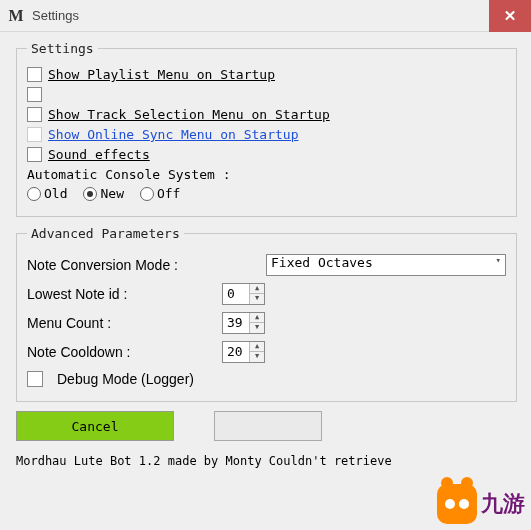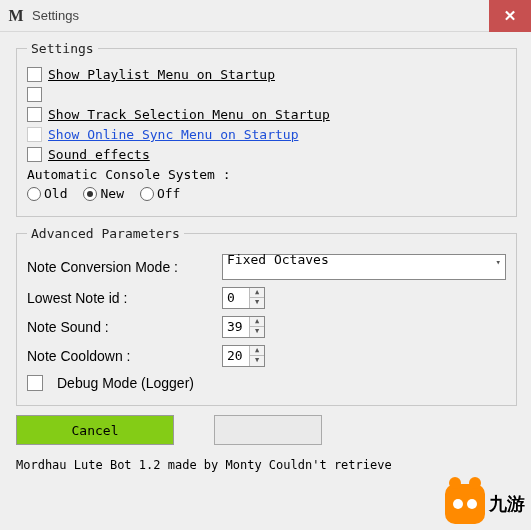--- a/index.html
+++ b/index.html
@@ -94,24 +94,25 @@
       width: 195px;
       font-family: Arial, sans-serif;
       font-size: 14px;
     }
     .combo {
       flex: 1;
       border: 1px solid #888;
       background: #fff;
       height: 22px;
       display: flex;
-      align-items: flex-end;
-      padding: 12px 4px;
+      align-items: flex-start;
+      padding: 0 4px;
       font-family: "SimSun", monospace;
       position: relative;
+      margin-left: 44px;
     }
     .combo .arrow {
       position: absolute;
       right: 4px;
       font-size: 9px;
       color: #555;
     }
     .spinner {
       display: inline-flex;
       border: 1px solid #888;
@@ -201,23 +202,23 @@
     .wm-ears {
       position: absolute;
       top: -7px; left: 4px;
       width: 12px; height: 12px;
       background: #ff8a00;
       border-radius: 50%;
       box-shadow: 20px 0 0 #ff8a00;
     }
     .wm-text {
       font-family: Liberation Mono, monospace;
-      font-size: 18px;
+      font-size: 22px;
       font-weight: bold;
-      color: #000000;
+      color: #701a75;
       text-shadow: 0 0 2px #fff, 0 0 2px #fff;
     }
   </style>
 </head>
 <body>
 
 <div class="titlebar">
   <div class="icon-m">M</div>
   <div class="title">Settings</div>
   <div class="closebtn">
@@ -282,21 +283,21 @@
       <div class="spinner">
         <span class="val">0</span>
         <span class="btns">
             <span class="up">▲</span>
             <span class="down">▼</span>
           </span>
       </div>
     </div>
 
     <div class="adv-row">
-      <span class="adv-label">Note Sound :</span>
+      <span class="adv-label">Menu Count :</span>
       <div class="spinner">
         <span class="val">39</span>
         <span class="btns">
             <span class="up">▲</span>
             <span class="down">▼</span>
           </span>
       </div>
     </div>
 
     <div class="adv-row">

